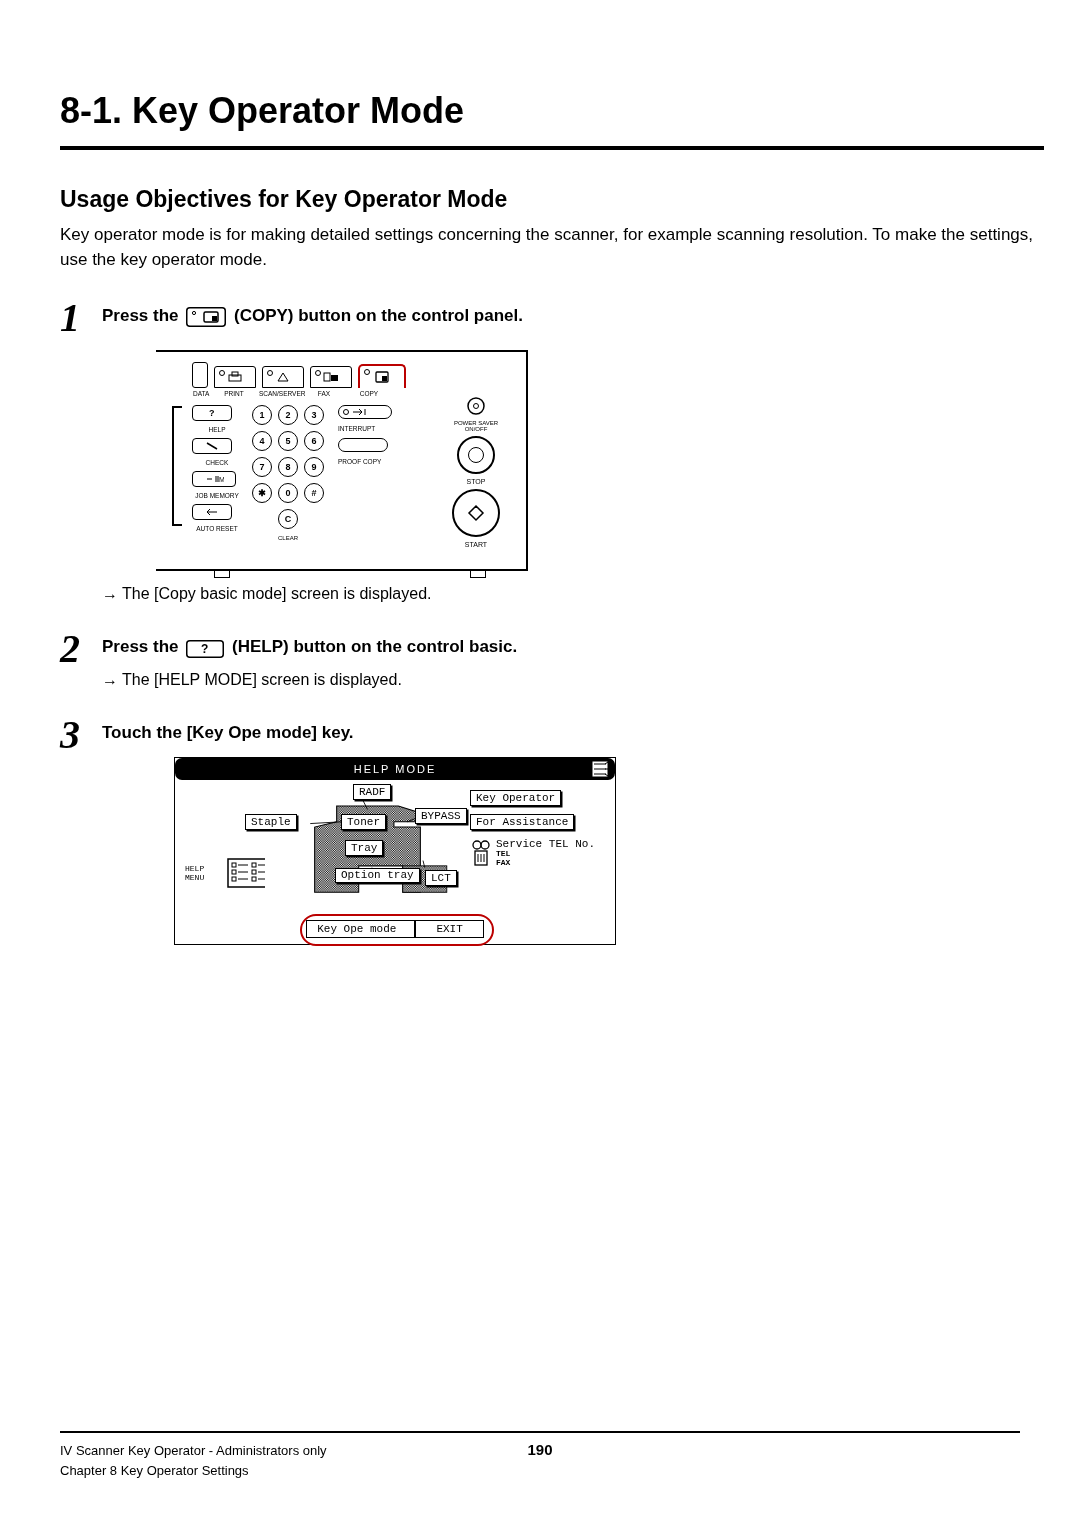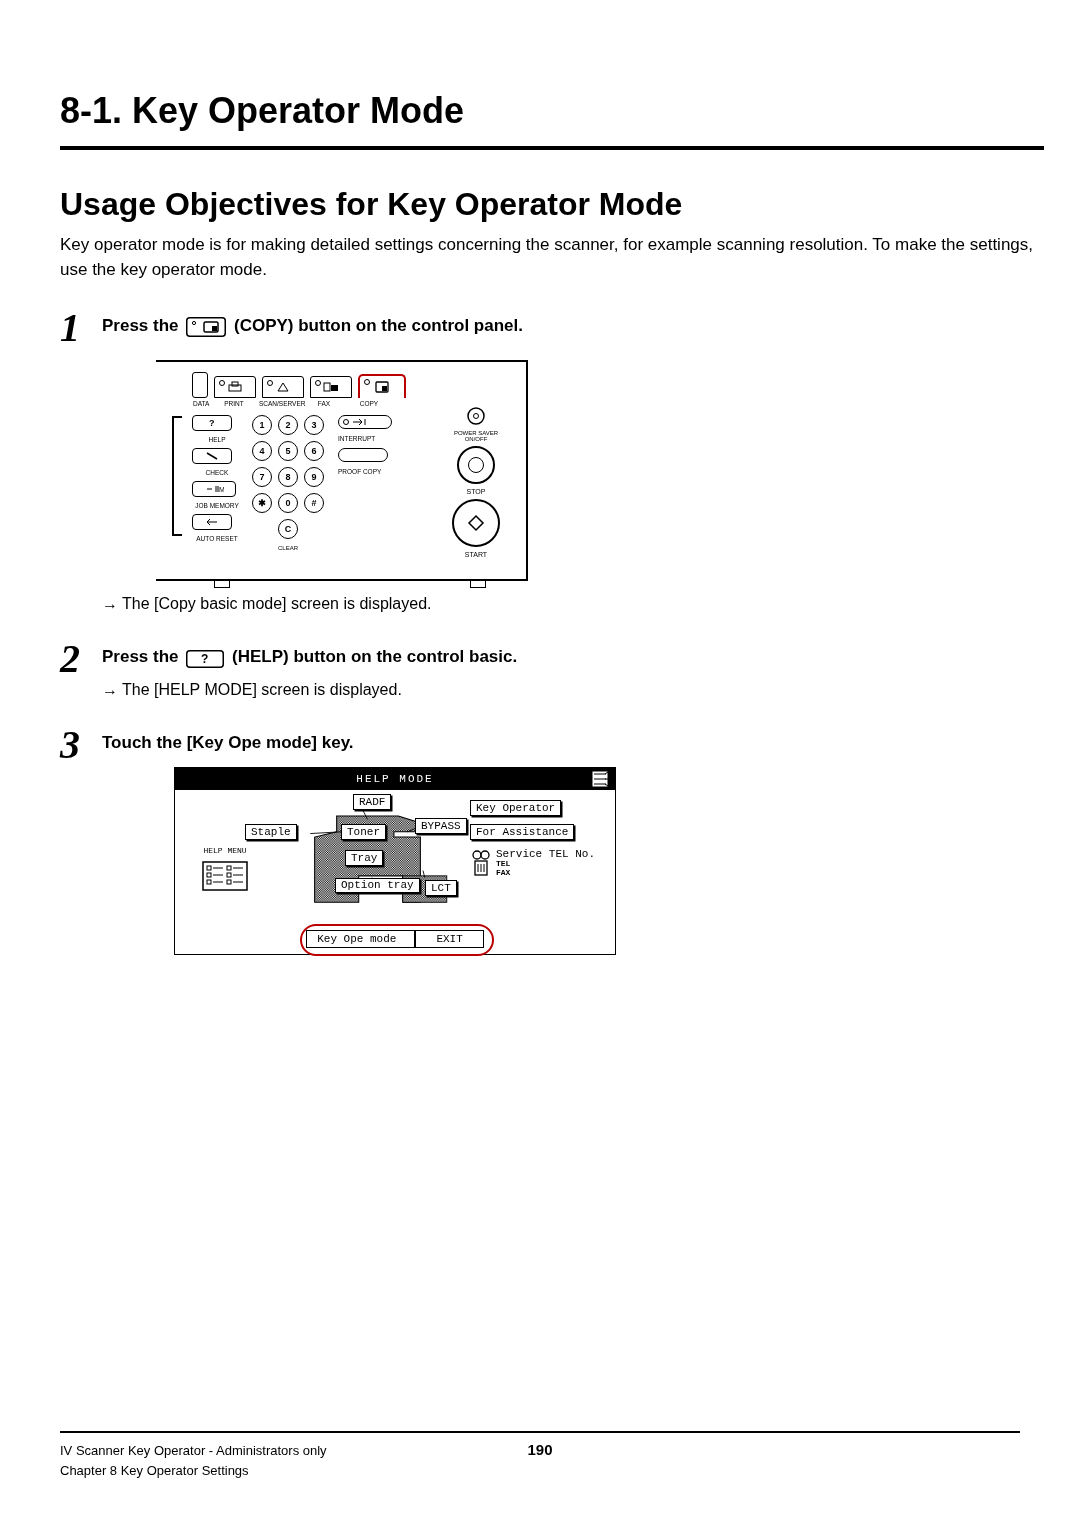--- a/index.html
+++ b/index.html
@@ -19,21 +19,21 @@
     height: 100%;
   }
   h1.section-title {
     font-size: 36px;
     font-weight: bold;
     margin: 0 0 12px 0;
     padding-bottom: 14px;
     border-bottom: 4px solid #000;
   }
   h2.subhead {
-    font-size: 32px;
+    font-size: 23px;
     font-weight: bold;
     margin: 36px 0 10px 0;
   }
   p.body {
     font-size: 17px;
     line-height: 1.45;
     margin: 6px 0 0 0;
   }
   .steps {
     margin-top: 20px;
@@ -168,30 +168,31 @@
   }
   .panel-feet span{ width:14px; height:8px; border:1.5px solid #000; border-top:none; }
 
   
   .help-wrap { margin: 14px 0 0 72px; }
   .help-box {
      width: 440px; border:1.5px solid #000; background:#fff; position:relative;
   }
   .help-title-bar {
      height:22px; background:#000; color:#fff; font-size:11px; letter-spacing:2px;
-     display:flex; align-items:center; justify-content:center; font-family:Liberation Mono, monospace;
+     display:flex; align-items:center; justify-content:center; font-family:Liberation Sans, sans-serif;
      position:relative;
+     border-radius:7px;
   }
   .help-title-bar .ticon{
      position:absolute; right:6px; top:2px; width:18px;height:18px;
   }
   .help-body {
      display:flex; padding:10px 10px 6px 10px; gap:10px; font-family:'Courier New',monospace; font-size:11px;
   }
-  .hb-left { width:80px; display:flex; flex-direction:column; align-items:center; gap:6px; margin-top:46px;}
+  .hb-left { width:80px; display:flex; flex-direction:row; align-items:center; gap:6px; margin-top:46px;}
   .hb-left .mlbl{font-size:8px;}
   .hb-center { flex:1; position:relative; height:120px; }
   .copier-svg{ width:100%; height:100%; }
   .soft-btn {
      border:1.5px solid #000; background:#fff; padding:1px 5px; font-size:11px;
      box-shadow: 1.5px 1.5px 0 #000;
      white-space:nowrap;
   }
   .hb-right { width:135px; display:flex; flex-direction:column; gap:8px; align-items:flex-start; }
   .svc-row{display:flex; align-items:center; gap:4px;}

